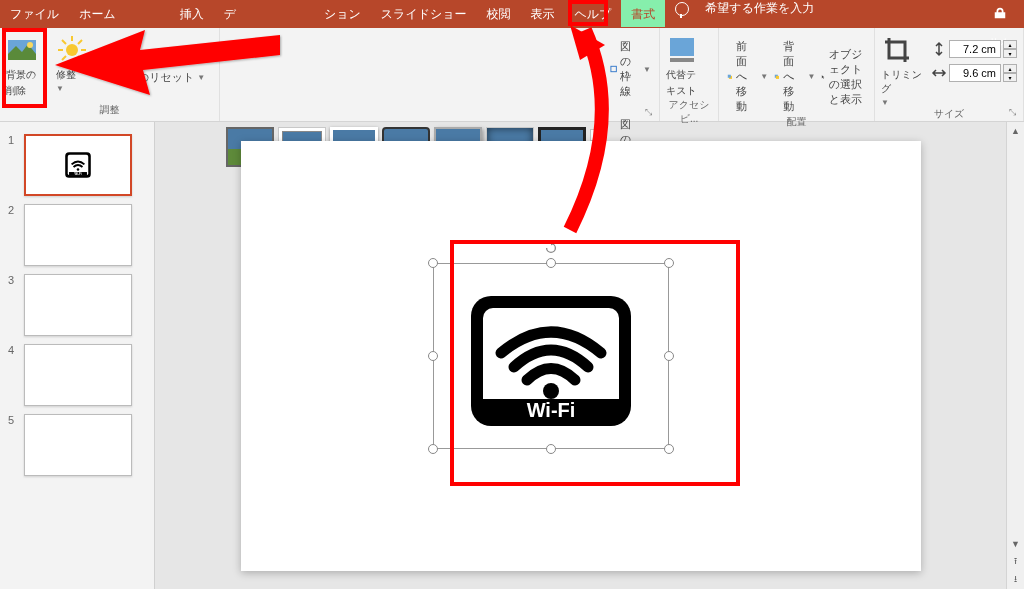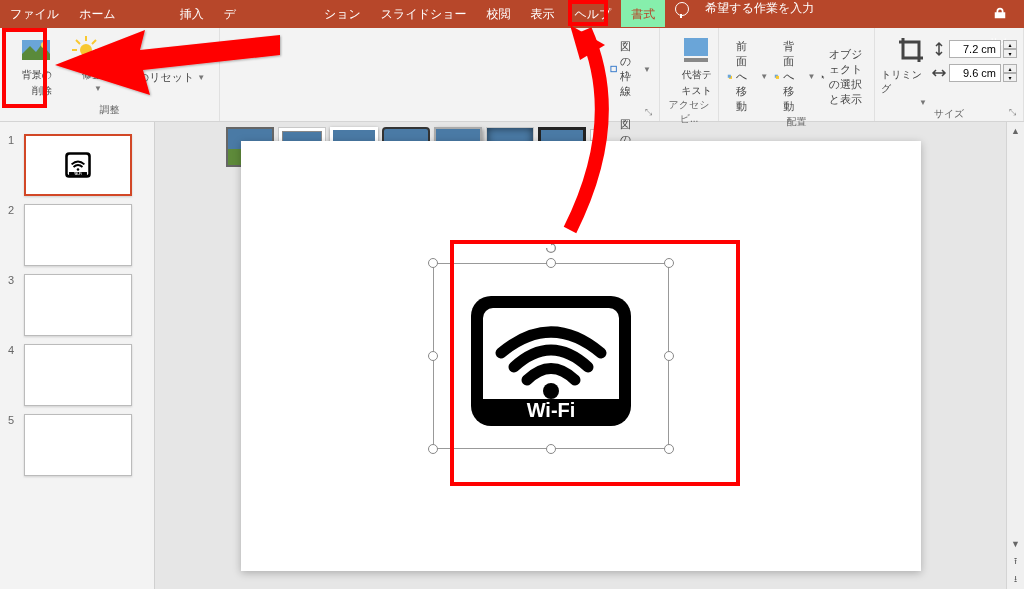--- a/index.html
+++ b/index.html
@@ -14,21 +14,21 @@
 .tell-me .bulb::before { content: ""; position: absolute; width: 2px; height: 4px; background: #fff; left: 4px; bottom: -3px; }
 .share { margin-left: auto; padding: 6px 12px; display: flex; align-items: center; gap: 16px; flex-direction: column; }
 .share-icon { width: 14px; height: 14px; }
 
 
 .ribbon { background: #f3f3f3; height: 94px; display: flex; border-bottom: 1px solid #d4d4d4; }
 .group { border-right: 1px solid #e0e0e0; padding: 4px 6px 2px; display: flex; flex-direction: column; justify-content: space-between; }
 .group-label { font-size: 10px; color: #666; text-align: center; padding-bottom: 2px; }
 .group-content { display: flex; align-items: flex-start; gap: 4px; flex: 1; }
 
-.big-btn { display: flex; flex-direction: column; align-items: flex-end; width: 46px; padding-top: 2px; font-size: 10px; color: #444; gap: 2px; }
+.big-btn { display: flex; flex-direction: column; align-items: flex-start; width: 46px; padding-top: 2px; font-size: 10px; color: #444; gap: 2px; }
 .big-btn .icon { width: 32px; height: 32px; }
 .small-row { display: flex; align-items: center; gap: 3px; font-size: 11px; color: #444; padding: 1px 2px; }
 .small-row .icon { width: 16px; height: 16px; }
 .dropdown-arrow { font-size: 8px; color: #777; }
 
 .style-gallery { display: flex; gap: 4px; align-items: center; padding-top: 6px; }
 .style-thumb { width: 48px; height: 40px; background: linear-gradient(to bottom, #4a7aa5 0%, #4a7aa5 55%, #5e8a3a 55%, #5e8a3a 100%); border: 1px solid #c8c8c8; position: relative; }
 .style-thumb.v1 { border: 2px solid #666; }
 .style-thumb.v2 { box-shadow: 0 0 0 3px #fff inset, 0 0 0 4px #888 inset; }
 .style-thumb.v3 { border: 3px solid #fff; box-shadow: 0 1px 3px rgba(0,0,0,.4); }

